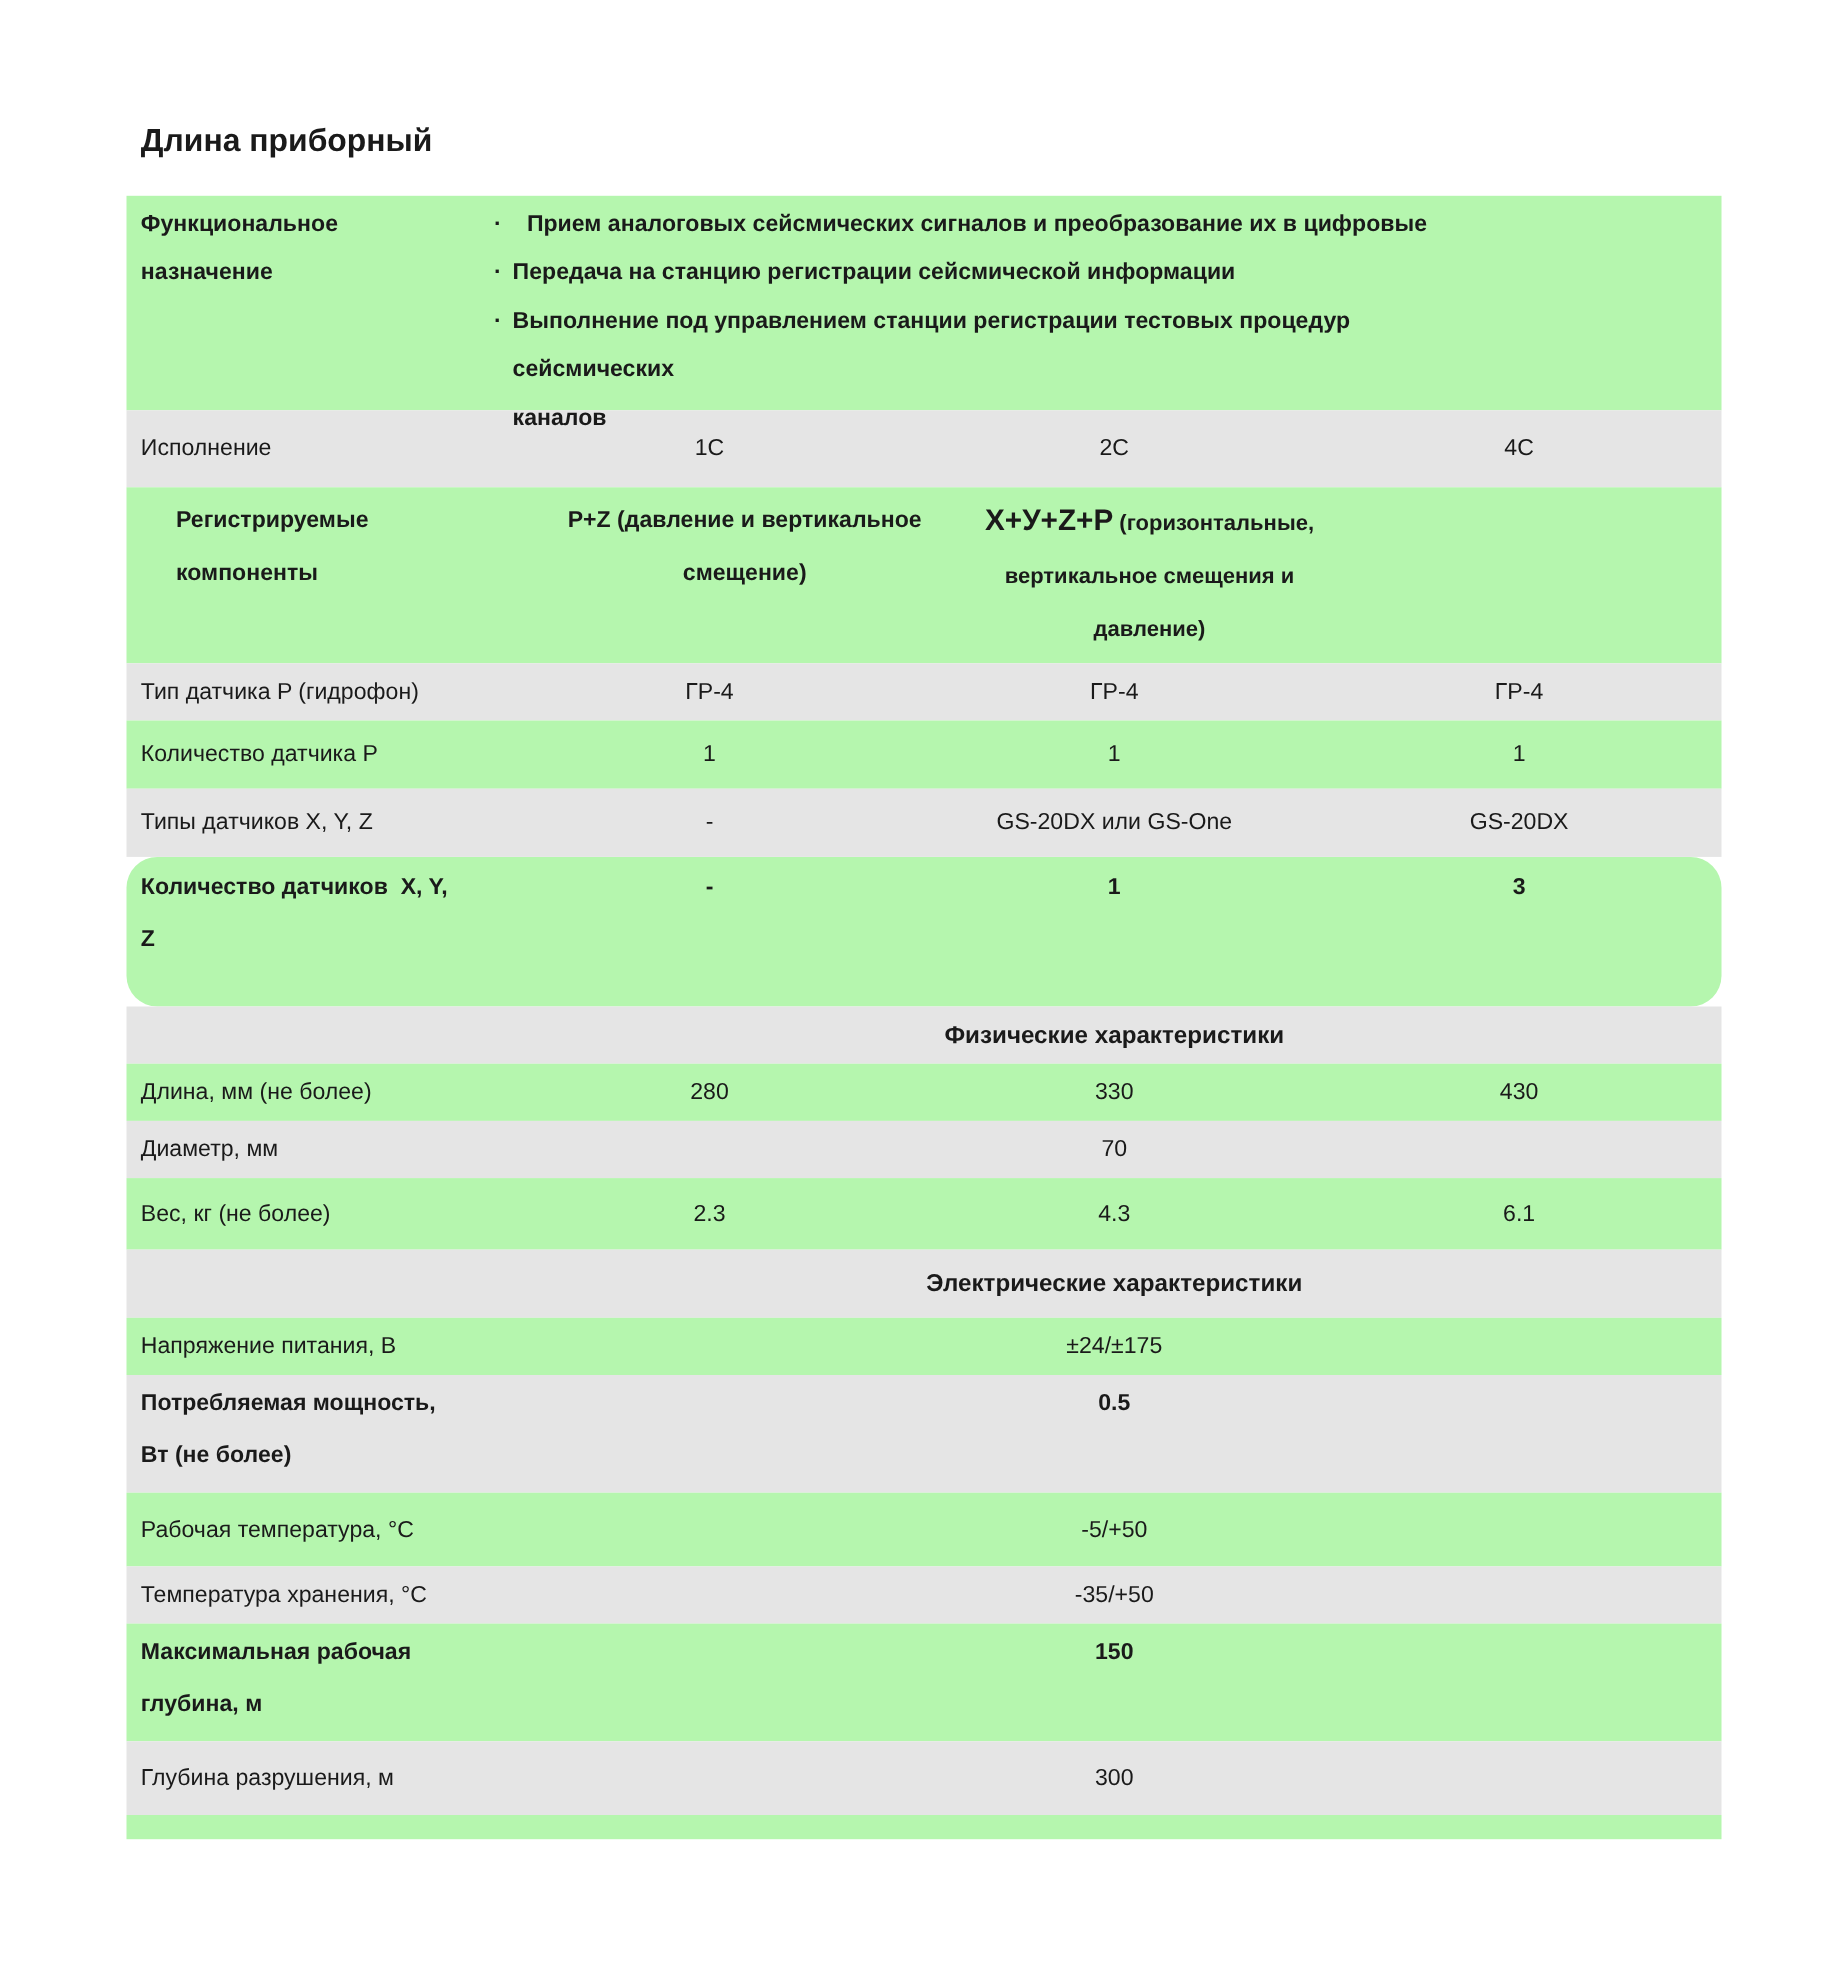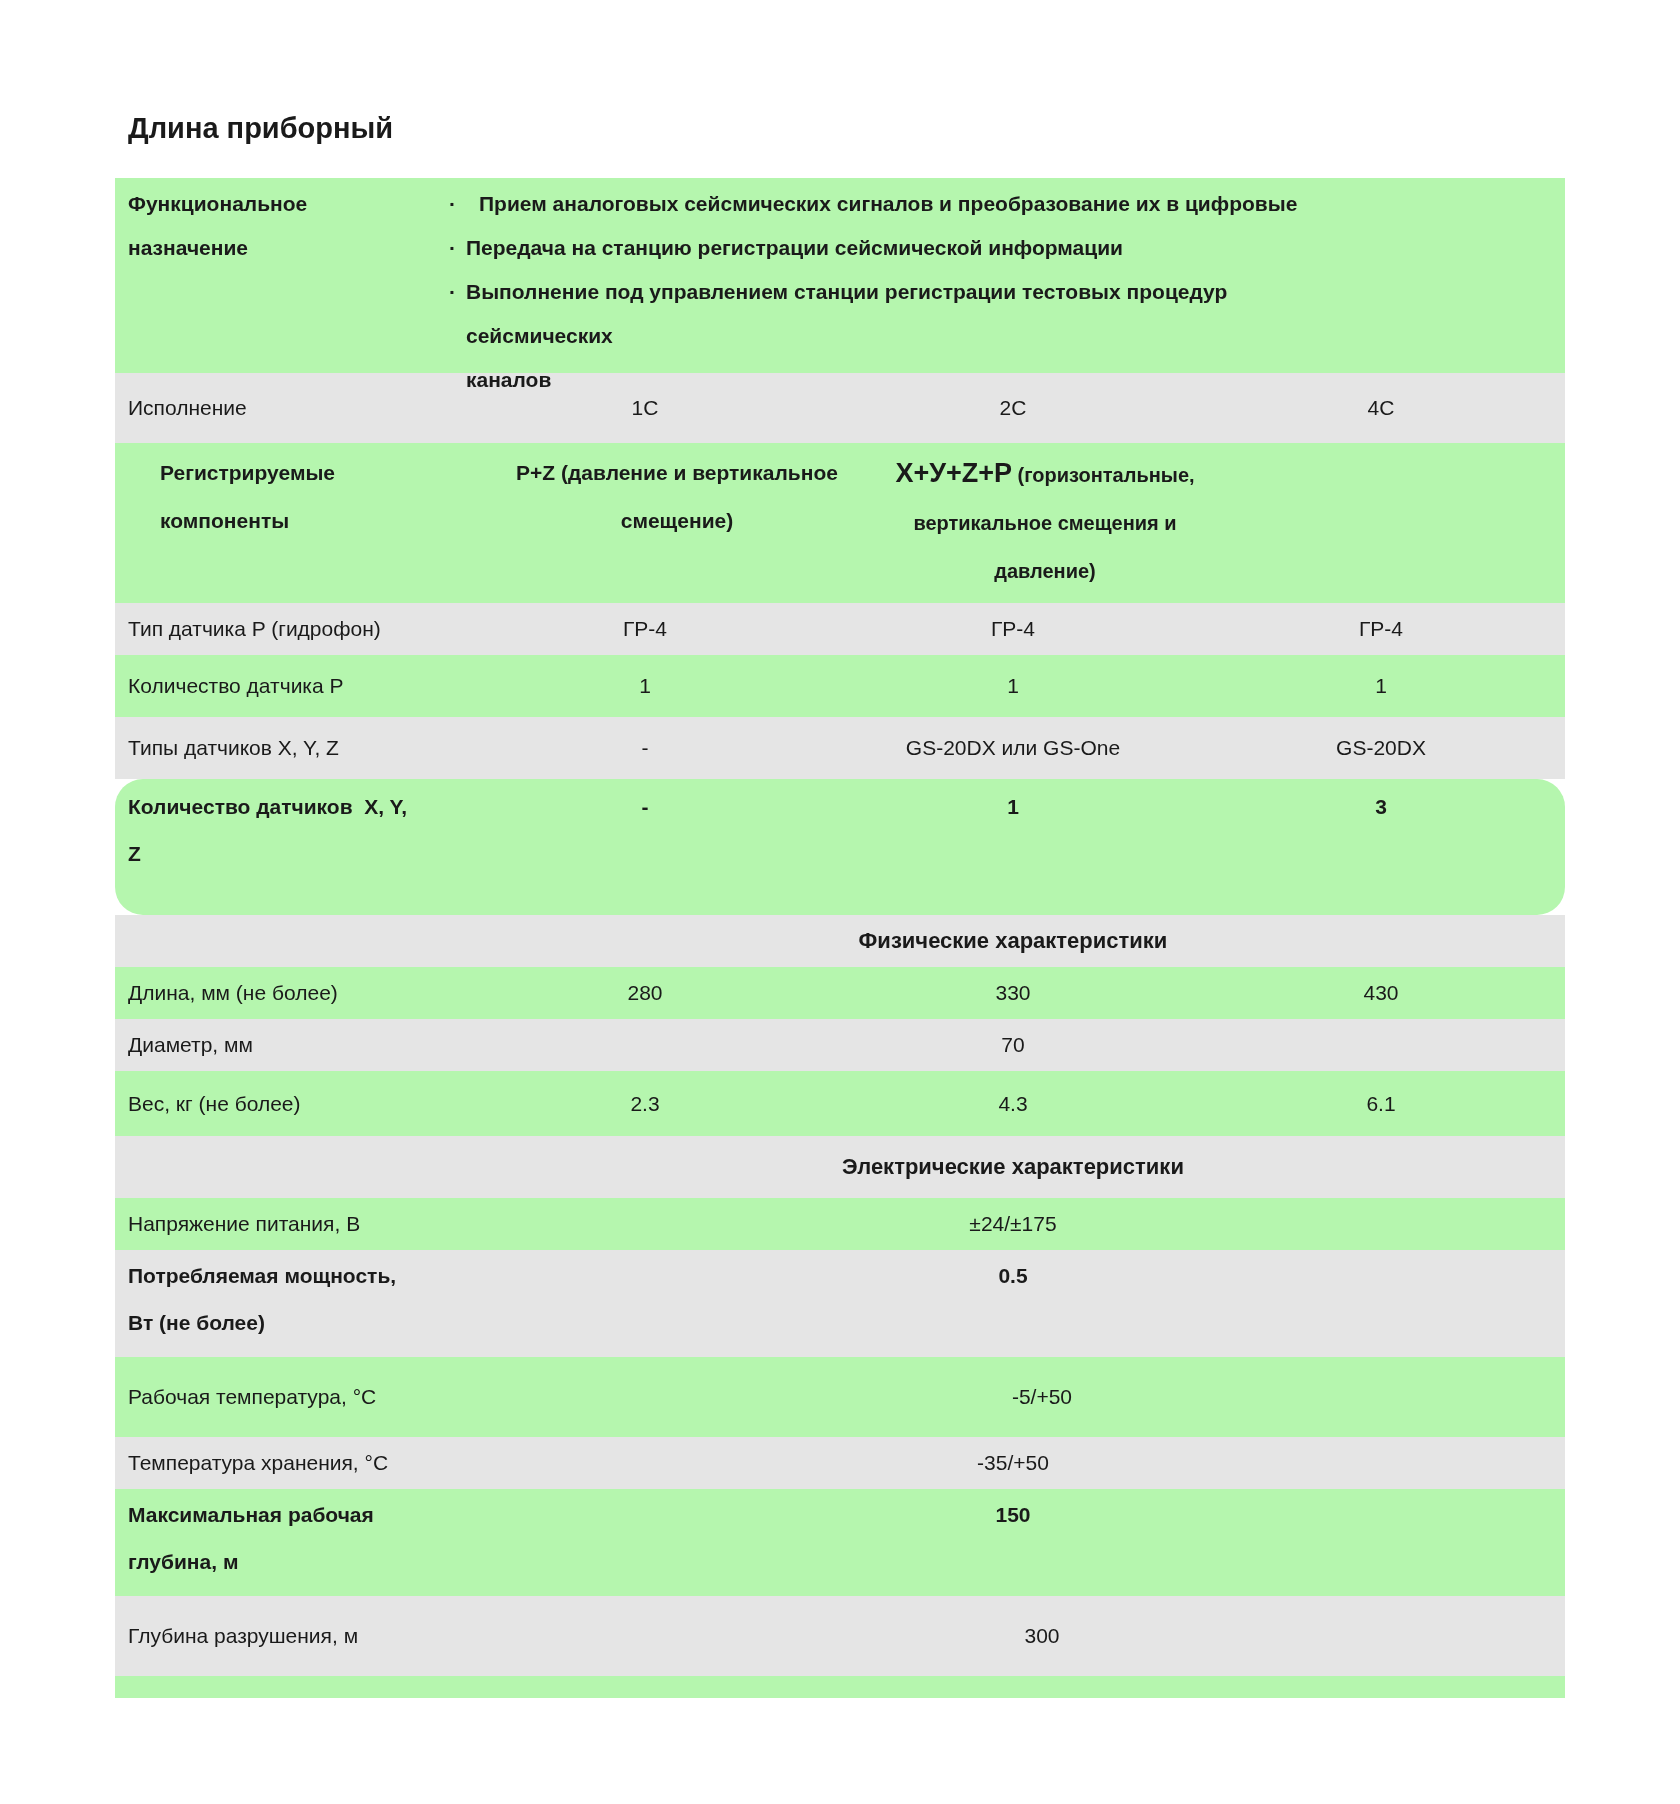--- a/index.html
+++ b/index.html
@@ -13,21 +13,21 @@
   .tbl{position:absolute;left:115px;top:178px;width:1450px;}
   .row{display:flex;width:100%;box-sizing:border-box;}
   .g{background:var(--green,#b5f6ae);}
   .w{background:#e5e5e5;}
   .vc{align-items:center;}
   .tp{align-items:flex-start;font-weight:bold;}
   .pt2{padding-top:2px;}.pt4{padding-top:4px;}.pt6{padding-top:6px;}
   .lh44{line-height:44px;}.lh47{line-height:47px;}.lh48{line-height:48px;}
   .h195{height:195px;}.h70{height:70px;}.h160{height:160px;padding-left:32px;}.h60{height:52px;}
   .h62{height:62px;}.h65{height:65px;}.h106{height:136px;border-radius:28px;}.h107{height:107px;}
-  .h63{height:80px;gap:29px;}.h22{height:22px;}
+  .h63{height:67px;}.h22{height:22px;}
   .cl{width:346px;padding-left:13px;box-sizing:border-box;flex-shrink:0;}
   .lt{display:inline-block;max-width:284px;white-space:pre-wrap;}
   .cv{width:368px;flex-shrink:0;text-align:center;white-space:pre-wrap;}
   .cs{width:1104px;flex-shrink:0;text-align:center;white-space:pre-wrap;}
   .hdr{font-weight:bold;font-size:22px;}
   .bullets{flex:1;margin-left:-12px;padding-right:40px;min-width:0;}
   .bl{display:flex;}
   .dot{width:17px;flex-shrink:0;}
   .bt{white-space:pre-wrap;max-width:852px;}
   .bt0{padding-left:13px;}

